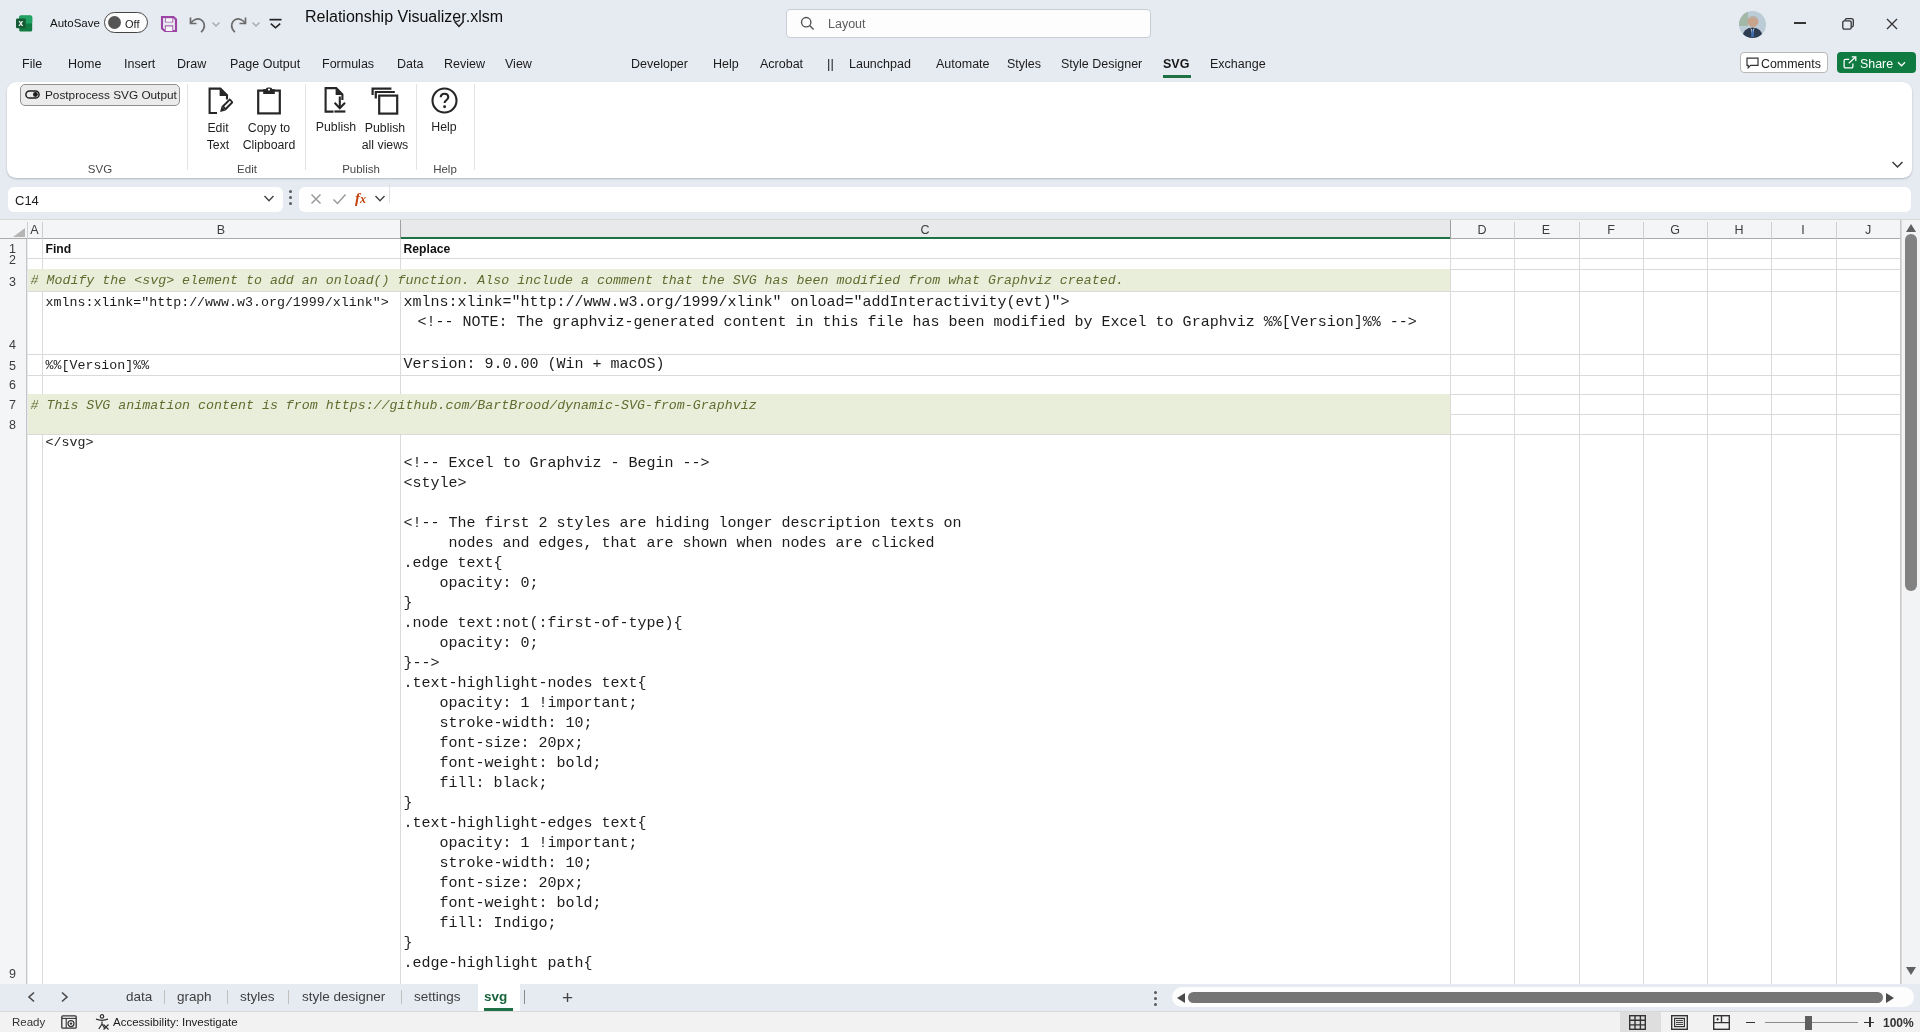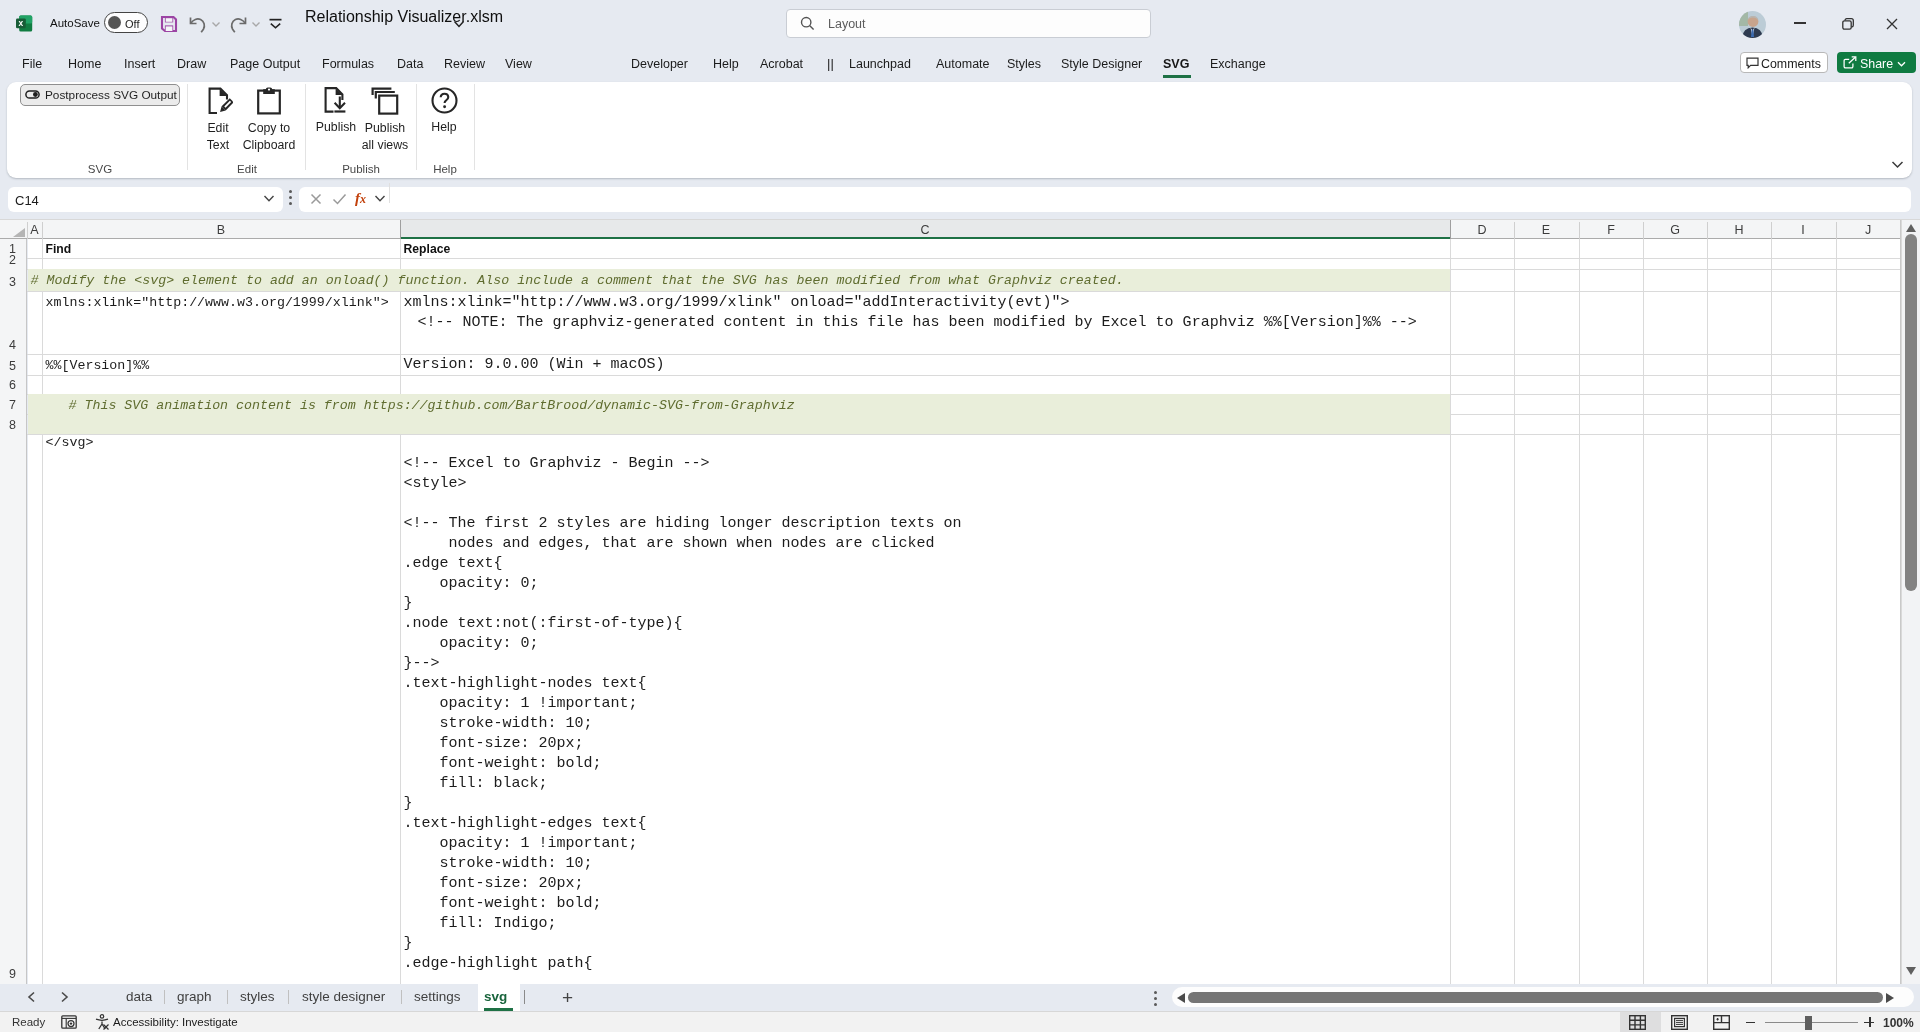--- a/index.html
+++ b/index.html
@@ -306,21 +306,21 @@
   <div class="abs rn" style="top:746px;">9</div>
 
   <div class="abs" style="left:45.5px;top:21.5px;font-size:12.2px;font-weight:bold;color:#111;line-height:15px;text-align:right;">Find</div>
   <div class="abs" style="left:403.5px;top:21.5px;font-size:12.2px;font-weight:bold;color:#111;line-height:15px;">Replace</div>
   <div class="abs mono grn" style="left:30.5px;top:52px;"># Modify the &lt;svg&gt; element to add an onload() function. Also include a comment that the SVG has been modified from what Graphviz created.</div>
   <div class="abs mono c13" style="left:45.5px;top:72.5px;">xmlns:xlink="http://www.w3.org/1999/xlink"&gt;</div>
   <div class="abs mono c15" style="left:403.5px;top:72.5px;">xmlns:xlink="http://www.w3.org/1999/xlink" onload="addInteractivity(evt)"&gt;</div>
   <div class="abs mono c15" style="left:417.5px;top:92.5px;">&lt;!-- NOTE: The graphviz-generated content in this file has been modified by Excel to Graphviz %%[Version]%% --&gt;</div>
   <div class="abs mono c13" style="left:45.5px;top:136px;">%%[Version]%%</div>
   <div class="abs mono c15" style="left:403.5px;top:135px;">Version: 9.0.00 (Win + macOS)</div>
-  <div class="abs mono grn" style="left:30.5px;top:177px;margin-left:38px;"># This SVG animation content is from https://github.com/BartBrood/dynamic-SVG-from-Graphviz</div>
+  <div class="abs mono grn" style="left:30.5px;top:177px;"># This SVG animation content is from https://github.com/BartBrood/dynamic-SVG-from-Graphviz</div>
   <div class="abs mono c13" style="left:45.5px;top:213px;">&lt;/svg&gt;</div>
   <div class="abs mono c15" style="left:403.5px;top:234px;">&lt;!-- Excel to Graphviz - Begin --&gt;
 &lt;style&gt;
 
 &lt;!-- The first 2 styles are hiding longer description texts on
      nodes and edges, that are shown when nodes are clicked
 .edge text{
     opacity: 0;
 }
 .node text:not(:first-of-type){

